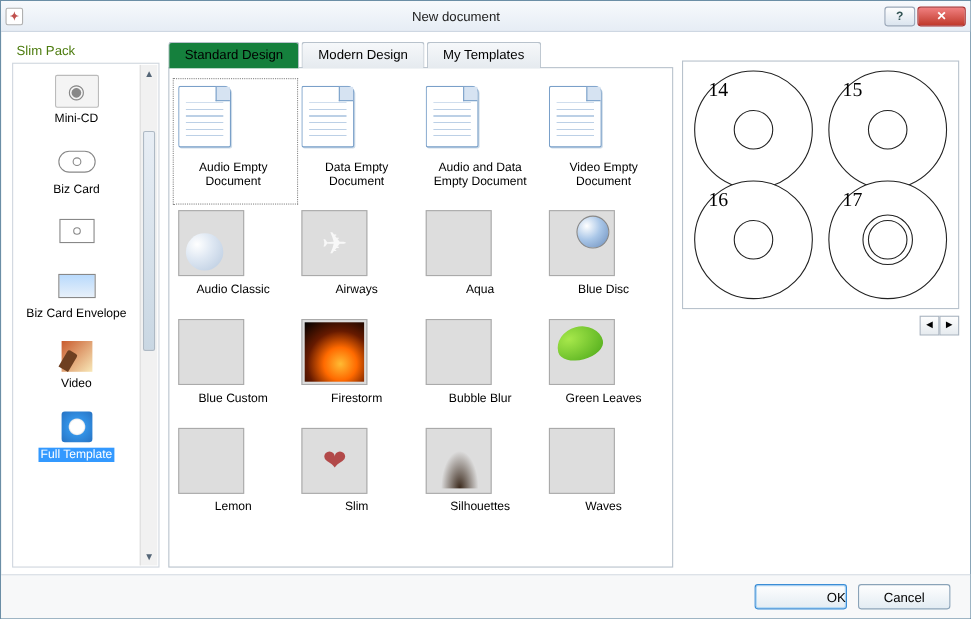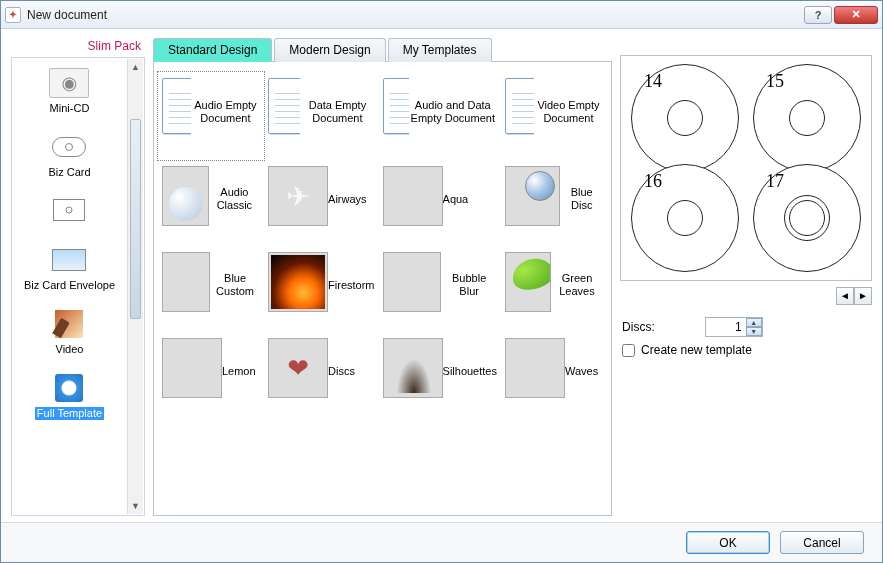--- a/index.html
+++ b/index.html
@@ -2,42 +2,42 @@
 <html><head>
 <meta charset="utf-8">
 <style>
 * { box-sizing: border-box; margin: 0; padding: 0; }
 body { font-family: "Segoe UI", Tahoma, sans-serif; font-size: 12px; background: #e8e8e8; width: 883px; height: 563px; overflow: hidden; }
 
 .window { width: 883px; height: 563px; background: #fff; border: 1px solid #6b8ea6; display: flex; flex-direction: column; }
 
 .titlebar { height: 28px; background: linear-gradient(#f7f9fc,#e6edf5); display: flex; align-items: center; padding: 0 4px; border-bottom: 1px solid #c9d3df; }
 .titlebar .app-icon { width: 16px; height: 16px; margin-right: 6px; display: flex; align-items: center; justify-content: center; background:#fff;border:1px solid #b0b0b0;border-radius:2px;font-size:10px;color:#c0504d;font-weight:bold;}
-.titlebar .title { flex: 1; font-size: 12px; color: #222; }
+.titlebar .title { flex: 1; font-size: 12px; color: #222; text-align: center; }
 .titlebar .winbtn { height: 18px; width: 28px; margin-left: 2px; border: 1px solid #9aa7b8; border-radius: 3px; background: linear-gradient(#fdfdfd,#dbe5ef); display:flex;align-items:center;justify-content:center; font-size:11px; color:#355;}
 .titlebar .winbtn.close { width:44px; background: linear-gradient(#f08080,#c0392b); border-color:#a33; color:#fff; font-weight:bold;}
 .titlebar .helpmark { font-weight:bold; }
 
 .content { flex:1; display:flex; padding:8px 10px 6px 10px; gap:8px; }
 
 .sidebar { width:134px; display:flex; flex-direction:column; }
-.sidebar .hdr { font-size:12px; padding:2px 4px 4px 4px; color:#be185d;text-align:right;}
+.sidebar .hdr { font-size:12px; padding:2px 4px 4px 4px; color:#4d7c0f;}
 .sidebar .box { flex:1; background:#fff; border:1px solid #cfd6de; overflow-y:auto; padding-top:4px;}
 .cat { display:flex; flex-direction:column; align-items:center; padding:6px 2px 10px; cursor:pointer; }
 .cat .thumb { width:40px; height:30px; border:1px solid #bbb; background:#f4f4f4; display:flex;align-items:center;justify-content:center; margin-bottom:4px; border-radius:2px; position:relative;}
 .cat .lbl { text-align:right; font-size:11px; line-height:1.15; color:#000; padding:0 2px 1px; }
 .cat.selected .lbl { background:#3399ff; color:#fff; }
 
 .middle { flex:1; display:flex; flex-direction:column; }
 .tabs { display:flex; }
 .tab { padding:4px 14px 5px; font-size:12px; background:linear-gradient(#f6f8fa,#e5eaef); border:1px solid #b8c2cc; border-bottom:none; margin-right:2px; border-radius:3px 3px 0 0; cursor:pointer; position:relative; top:1px;}
-.tab.active { background:#5eead4; z-index:2;}
+.tab.active { background:#15803d; z-index:2;}
 .templates { flex:1; background:#fff; border:1px solid #b8c2cc; padding:10px 4px 4px; overflow:auto; }
 .grid { display:grid; grid-template-columns: repeat(4,1fr); }
-.tpl { display:flex; flex-direction:row; align-items:center; padding:6px 4px 14px; cursor:pointer;}
+.tpl { display:flex; flex-direction:column; padding:6px 4px 14px; cursor:pointer;}
 .tpl .img { width:60px; height:60px; background:#ddd; border:1px solid #aaa; margin-bottom:6px; position:relative; overflow:hidden;}
 .tpl.selected .name,.tpl.selected .img{  }
 .tpl.selected { outline:1px dotted #888;}
 .tpl .name { font-size:11px; text-align:center; line-height:1.15; max-width:100px;}
 .doc-icon { width:48px; height:56px; background:#fff; border:1px solid #7aa0c9; border-radius:2px 6px 2px 2px; position:relative; margin-bottom:6px; box-shadow:1px 1px 0 #cddbe8;}
 .doc-icon::before { content:""; position:absolute; top:0;right:0;width:12px;height:12px;background:#d6e3f2;border-left:1px solid #7aa0c9;border-bottom:1px solid #7aa0c9;}
 .doc-icon .lines { position:absolute; top:14px; left:6px; right:6px; bottom:6px; background:repeating-linear-gradient(#bcd0e6,#bcd0e6 1px,transparent 1px,transparent 6px);}
 .tpl.doc { }
 .tpl.doc .img { width:auto;height:auto;border:none;background:none;}
 
@@ -56,21 +56,21 @@
 .opts label { font-size:12px; }
 .spinner { display:flex; align-items:center; border:1px solid #a8b3bf; height:20px; background:#fff;}
 .spinner input { width:40px; border:none; text-align:right; padding:0 4px; font-size:12px; height:18px; outline:none;}
 .spinner .arrows { display:flex; flex-direction:column;}
 .spinner .arrows button { width:16px; height:9px; font-size:7px; line-height:1; border:1px solid #8ea8c4; background:linear-gradient(#eaf2fb,#cfe0f2); padding:0; display:flex; align-items:center; justify-content:center; color:#356; cursor:pointer;}
 .chk { display:flex; align-items:center; gap:6px;}
 .chk input { width:13px; height:13px;}
 
 .footer { height:40px; border-top:1px solid #d6dde4; display:flex; justify-content:flex-end; align-items:center; padding-right:18px; gap:10px; background:#f7f8f9;}
 .btn { width:84px; height:23px; border:1px solid #8aa3b8; border-radius:3px; background:linear-gradient(#fefefe,#e3ecf3); font-size:12px; cursor:pointer;}
-.btn.primary { border:1px solid #3a8dd6; box-shadow:0 0 0 1px #a7d3f4 inset;}
+.btn.primary { border:1px solid #3a8dd6; box-shadow:0 0 0 1px #a7d3f4 inset;text-align:right;}
 
 .scrollbar { position:absolute; right:1px; top:1px; bottom:1px; width:16px; background:#f1f1f1; border-left:1px solid #dcdcdc;}
 .scrollbar .thumb { position:absolute; left:2px; right:2px; background:linear-gradient(#e8eef5,#c9d7e3); border:1px solid #aeb9c4; border-radius:2px;}
 .scrollbar .arr { position:absolute; left:0;right:0; height:16px; display:flex;align-items:center;justify-content:center; font-size:9px; color:#567;}
 .scrollbar .arr.up{top:0;} .scrollbar .arr.down{bottom:0;}
 .sidebar .box { position:relative; padding-right:17px;}
 .sidebar .scrollbar .thumb { top:60px; height:200px;}
 
 
 .im-classic{background:linear-gradient(135deg,#2a4b9b,#5d8ee0);}
@@ -238,21 +238,21 @@
             <div class="tpl">
               <div class="img im-green"></div>
               <div class="name">Green Leaves</div>
             </div>
             <div class="tpl">
               <div class="img im-lemon"></div>
               <div class="name">Lemon</div>
             </div>
             <div class="tpl">
               <div class="img im-love"></div>
-              <div class="name">Discs</div>
+              <div class="name">Slim</div>
             </div>
             <div class="tpl">
               <div class="img im-sil"></div>
               <div class="name">Silhouettes</div>
             </div>
             <div class="tpl">
               <div class="img im-waves"></div>
               <div class="name">Waves</div>
             </div>
           </div>
@@ -271,37 +271,20 @@
             <span class="num">16</span>
           </div>
         <div class="disc d4">
             <span class="num">17</span>
           </div>
       </div>
       <div class="pager">
         <button>◄</button>
         <button>►</button>
       </div>
-      <div class="opts">
-        <div class="row">
-          <label>Discs:</label>
-          <div style="flex:0 0 30px"></div>
-          <div class="spinner">
-            <input type="text" value="1" style="">
-            <div class="arrows">
-              <button>▲</button>
-              <button>▼</button>
-            </div>
-          </div>
-        </div>
-        <div class="chk">
-          <input type="checkbox" style="">
-          <label>Create new template</label>
-        </div>
-      </div>
     </div>
 
   </div>
 
   <div class="footer">
     <button class="btn primary">OK</button>
     <button class="btn">Cancel</button>
   </div>
 
 </div>

